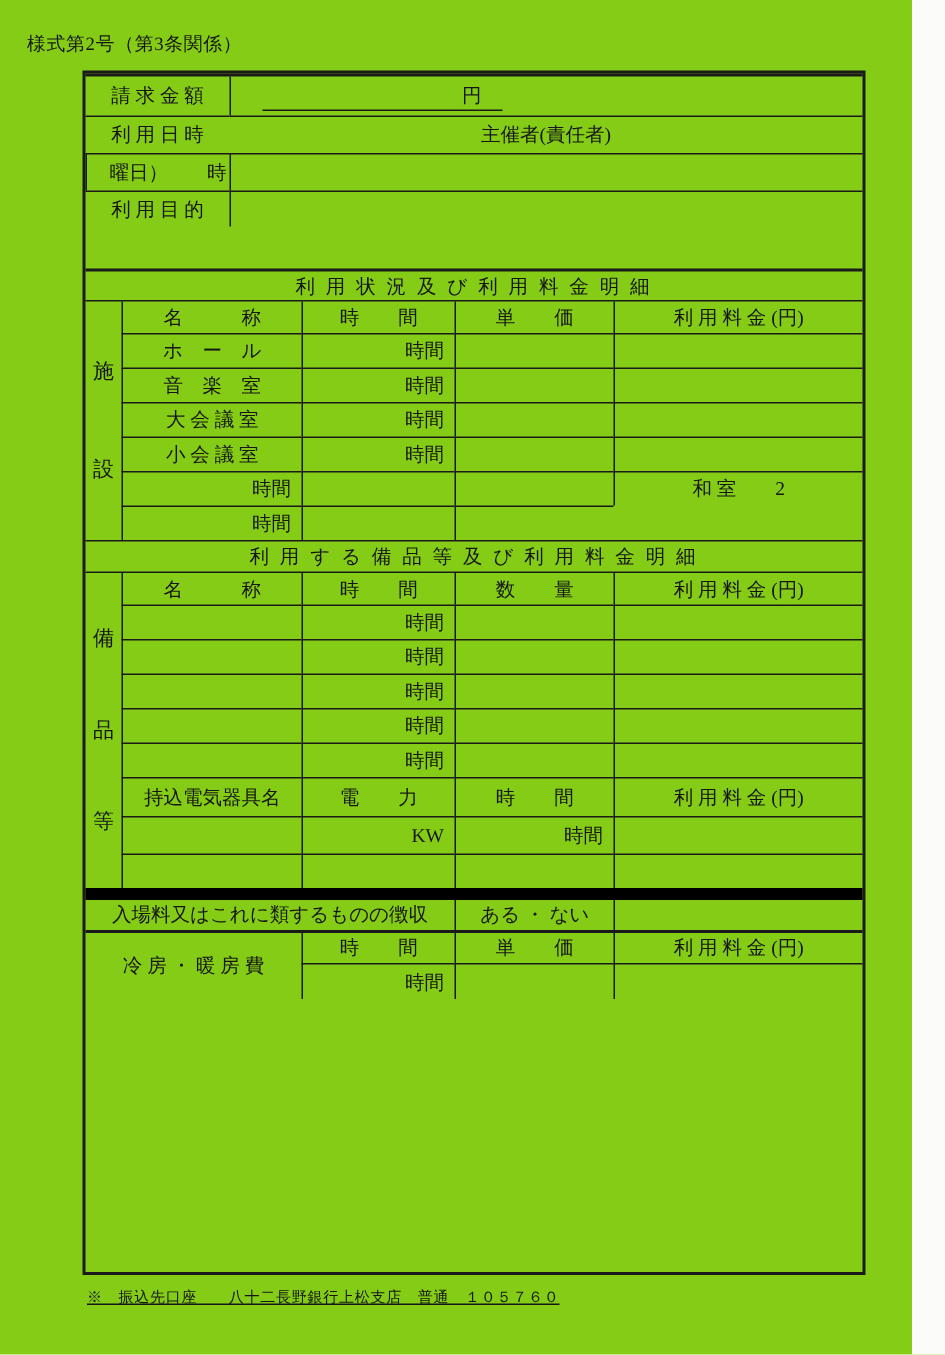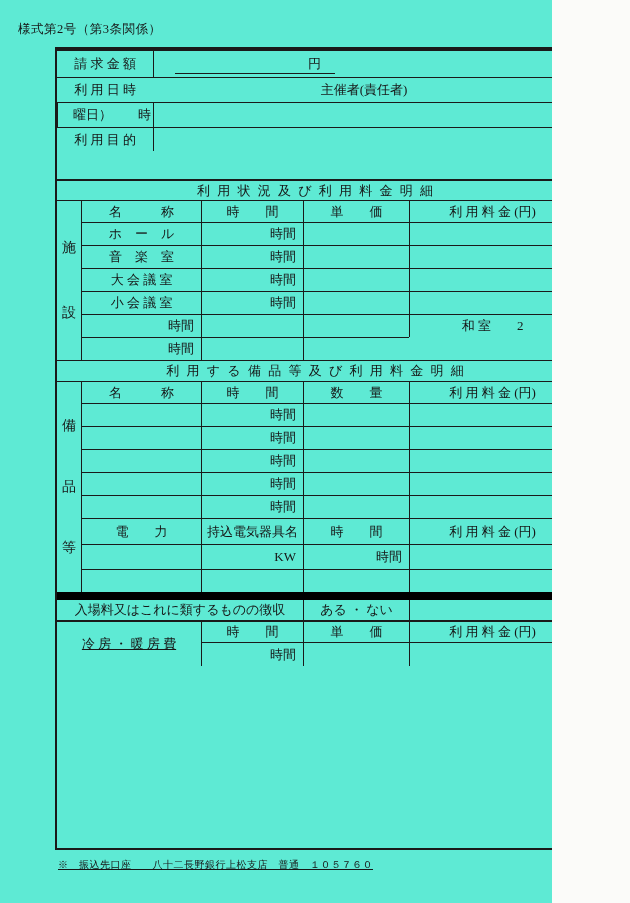--- a/index.html
+++ b/index.html
@@ -1,17 +1,17 @@
 <!DOCTYPE html>
 <html><head>
 <meta charset="utf-8">
 <style>
   html,body{margin:0;padding:0;background:#fbfbf9;}
   .page{
-    position:relative;width:552px;height:903px;background:#5eead4;
+    position:relative;width:608px;height:903px;background:#84cc16;
     font-family:"Liberation Serif","DejaVu Serif",serif;
     color:#161616;overflow:hidden;
   }
   .form-code{position:absolute;left:18px;top:21px;font-size:12.5px;letter-spacing:.5px;}
   .box{
     position:absolute;left:55px;top:47px;width:518px;height:799px;
     border:2px solid #1a1a1a;
   }
   
   .head{position:relative;height:217px;}
@@ -36,21 +36,21 @@
   .band.b1{border-top:2px solid #1a1a1a;height:21px;margin-top:28px;}
   .band.b2{border-top:1px solid #1a1a1a;height:21px;}
   
   .t-fac{display:grid;grid-template-columns:24px 120px 102px 106px 1fr;grid-template-rows:21px repeat(6,23px);border-top:1px solid #1a1a1a;}
   .t-eq{display:grid;grid-template-columns:24px 120px 102px 106px 1fr;grid-template-rows:21px repeat(5,23px) 26px 25px 23px;border-top:1px solid #1a1a1a;}
   .strip{grid-column:1;grid-row:1/-1;display:flex;flex-direction:column;align-items:center;justify-content:space-around;font-size:14px;padding:14px 0;box-sizing:border-box;}
   
   .t-adm{display:grid;grid-template-columns:246px 106px 1fr;grid-template-rows:20px;border-top:8px solid #000000;}
   
   .t-hvac{display:grid;grid-template-columns:144px 102px 106px 1fr;grid-template-rows:20px 24px;border-top:2px solid #1a1a1a;}
-  .hvac-label{grid-column:1;grid-row:1/3;text-decoration:underline;}
+  .hvac-label{grid-column:1;grid-row:1/3;}
   .footer-note{position:absolute;left:58px;top:858px;font-size:10px;letter-spacing:.5px;text-decoration:underline;}
 </style>
 </head>
 <body>
 
 <div class="page">
 
   <div class="form-code">様式第2号（第3条関係）</div>
 
   <div class="box">
@@ -142,22 +142,22 @@
       <div class="cell bl bt"></div>
       <div class="cell bl bt right">時間</div>
       <div class="cell bl bt"></div>
       <div class="cell bl bt"></div>
 
       <div class="cell bl bt"></div>
       <div class="cell bl bt right">時間</div>
       <div class="cell bl bt"></div>
       <div class="cell bl bt"></div>
 
+      <div class="cell bl bt">持込電気器具名</div>
       <div class="cell bl bt">電　　力</div>
-      <div class="cell bl bt">持込電気器具名</div>
       <div class="cell bl bt">時　　間</div>
       <div class="cell bl bt">利 用 料 金 (円)</div>
 
       <div class="cell bl bt"></div>
       <div class="cell bl bt right">KW</div>
       <div class="cell bl bt right">時間</div>
       <div class="cell bl bt"></div>
 
       <div class="cell bl bt"></div>
       <div class="cell bl bt"></div>

